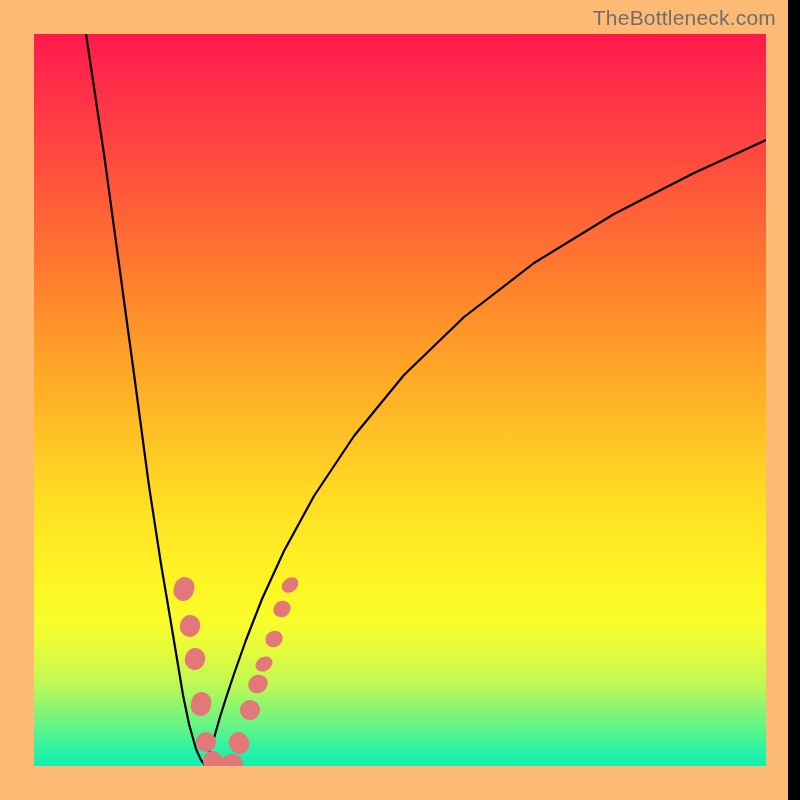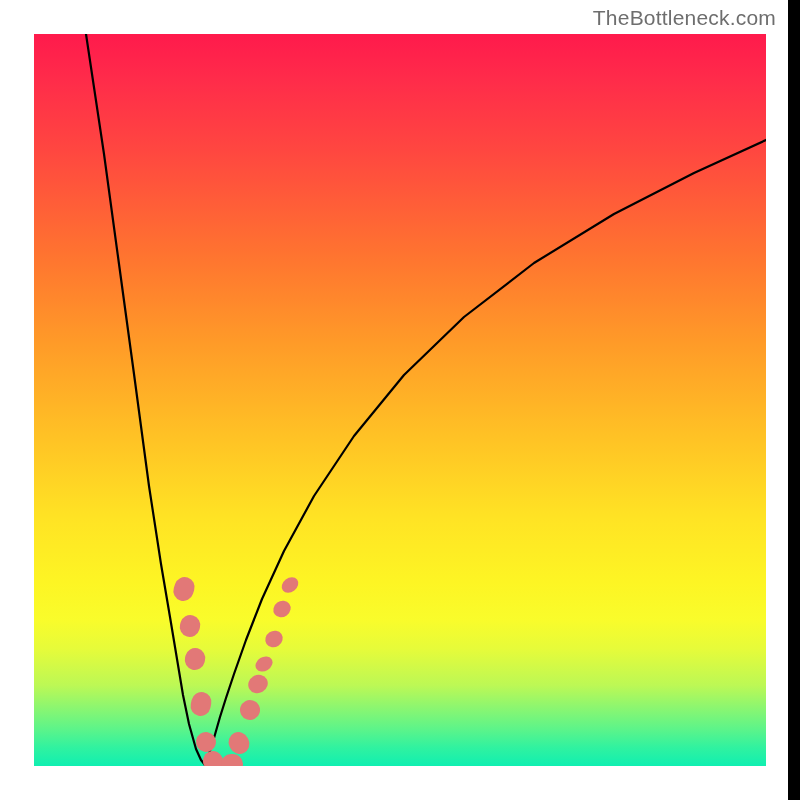--- a/index.html
+++ b/index.html
@@ -10,21 +10,21 @@
     background: #000;
     font-family: Arial, Helvetica, sans-serif;
     overflow: hidden;
   }
   .frame {
     position: absolute;
     top: 0;
     left: 0;
     width: 788px;
     height: 800px;
-    background: #ffffff;
+    background: #fdba74;
   }
   .plot-area {
     position: absolute;
     top: 34px;
     left: 34px;
     width: 732px;
     height: 732px;
     overflow: hidden;
   }
   .gradient {

